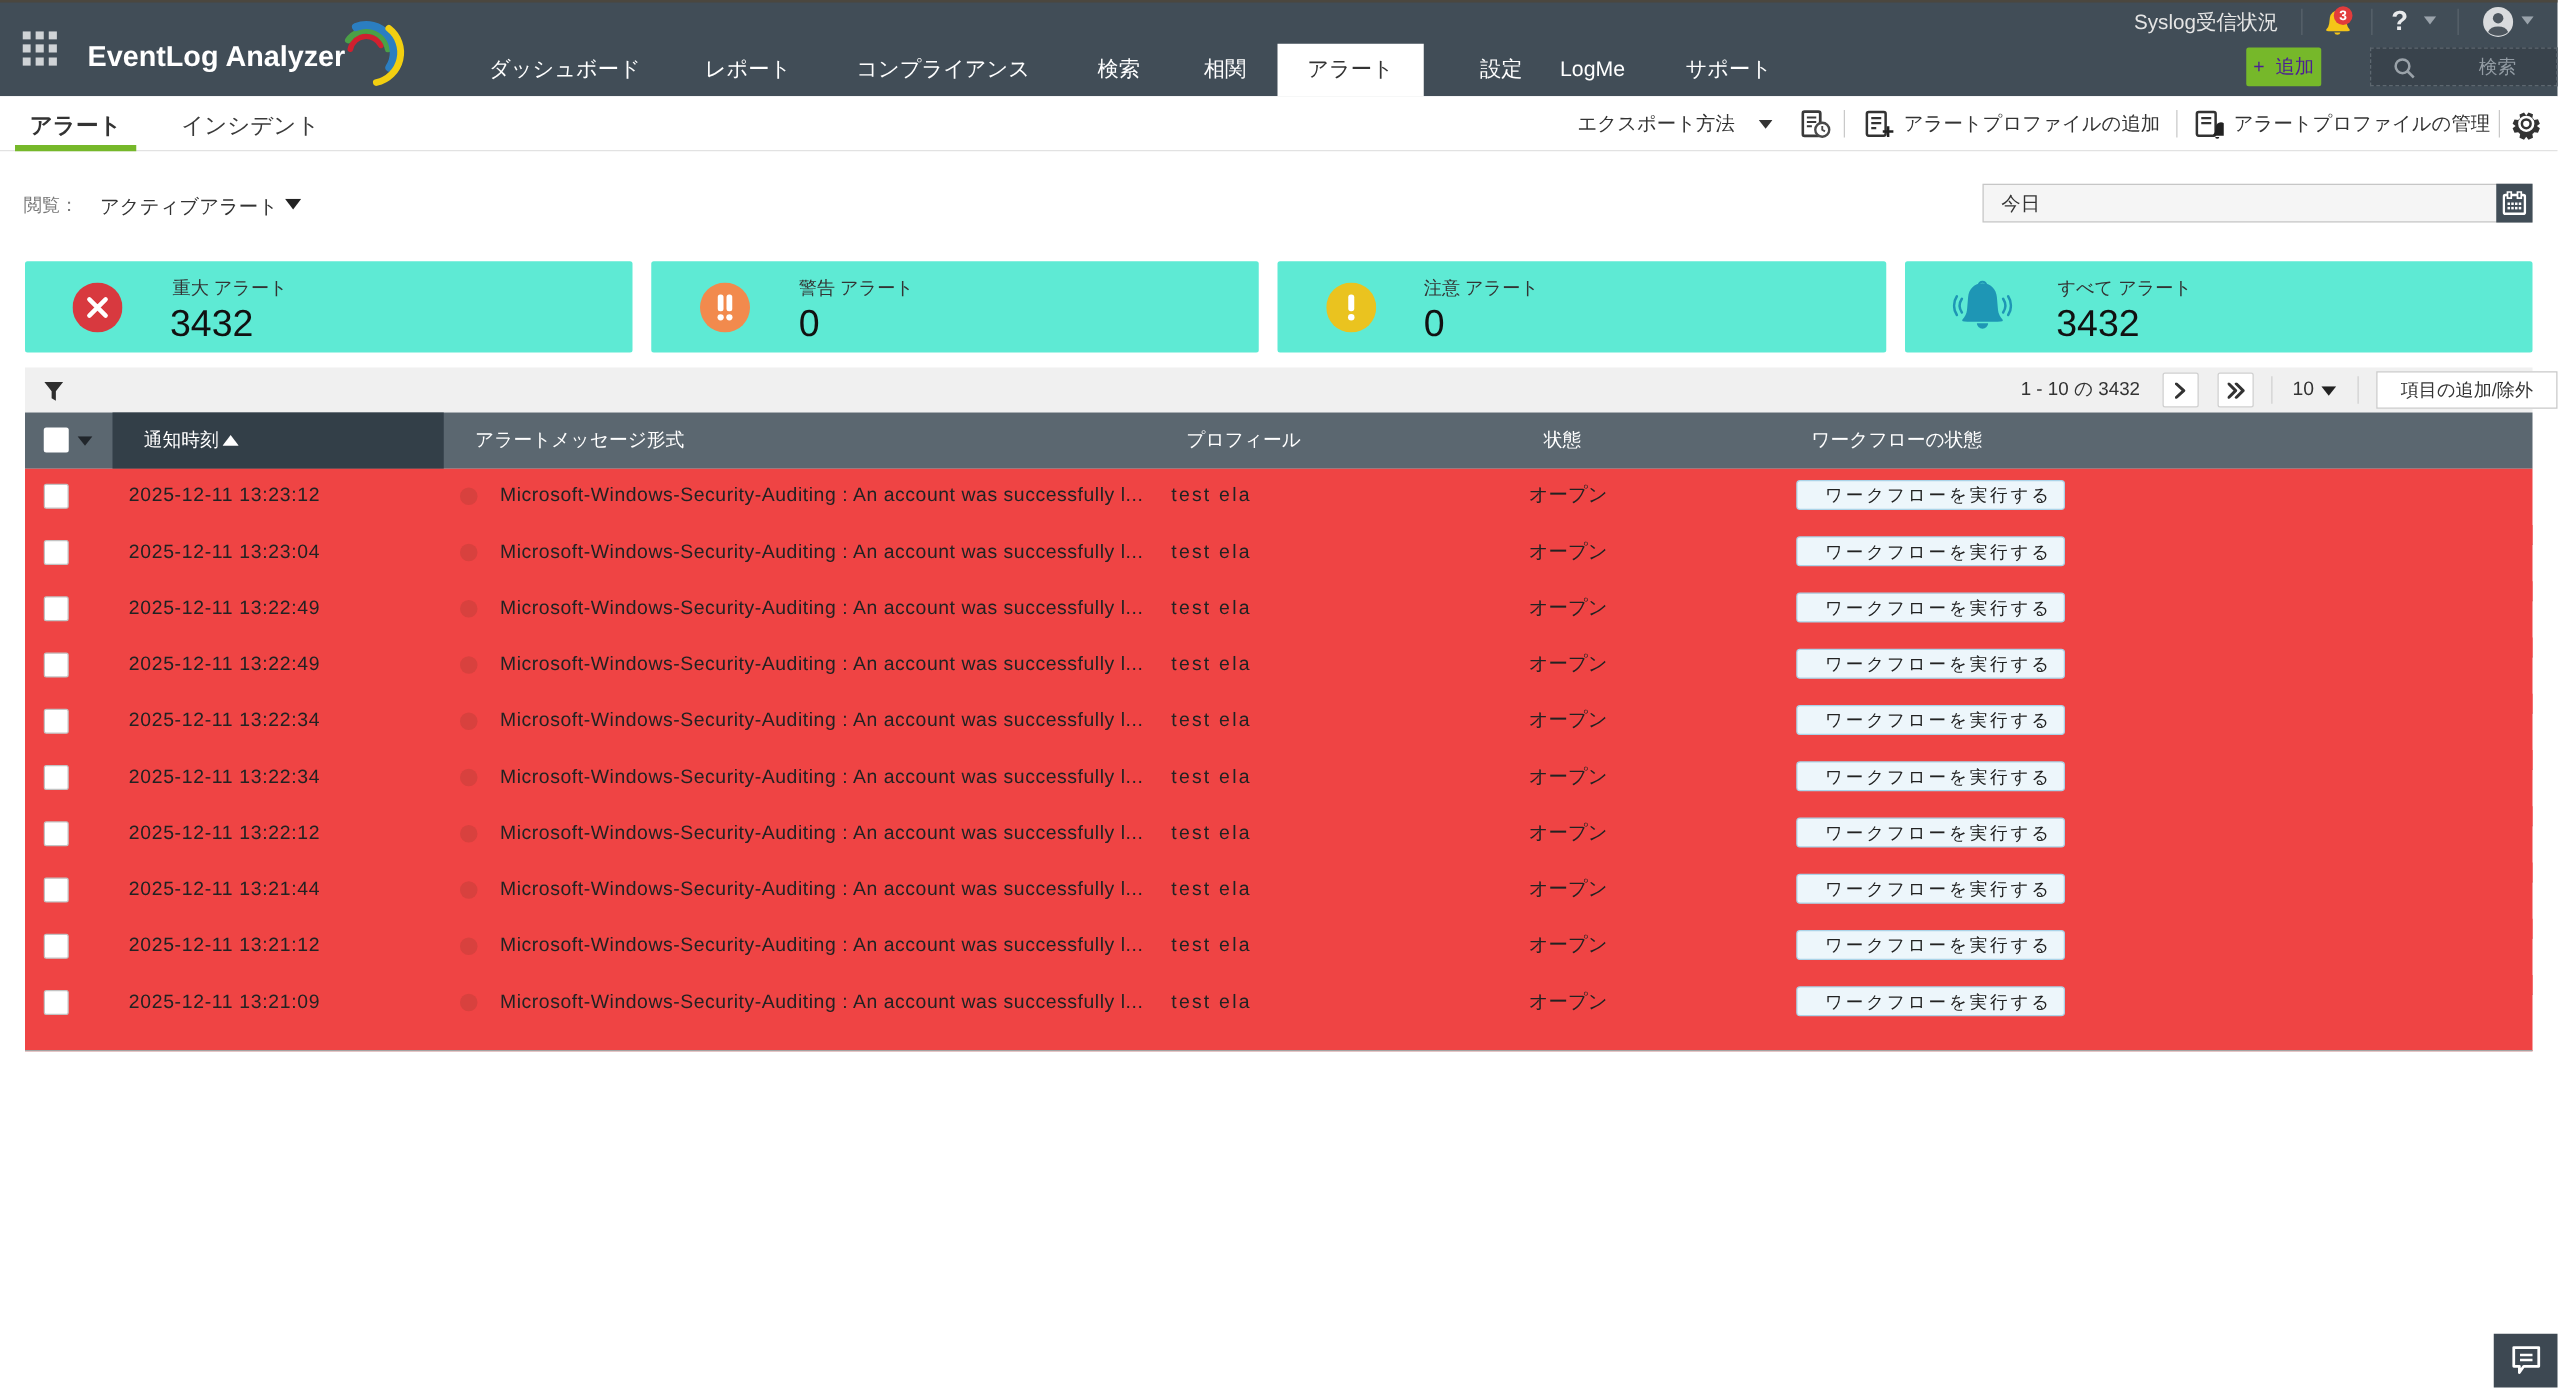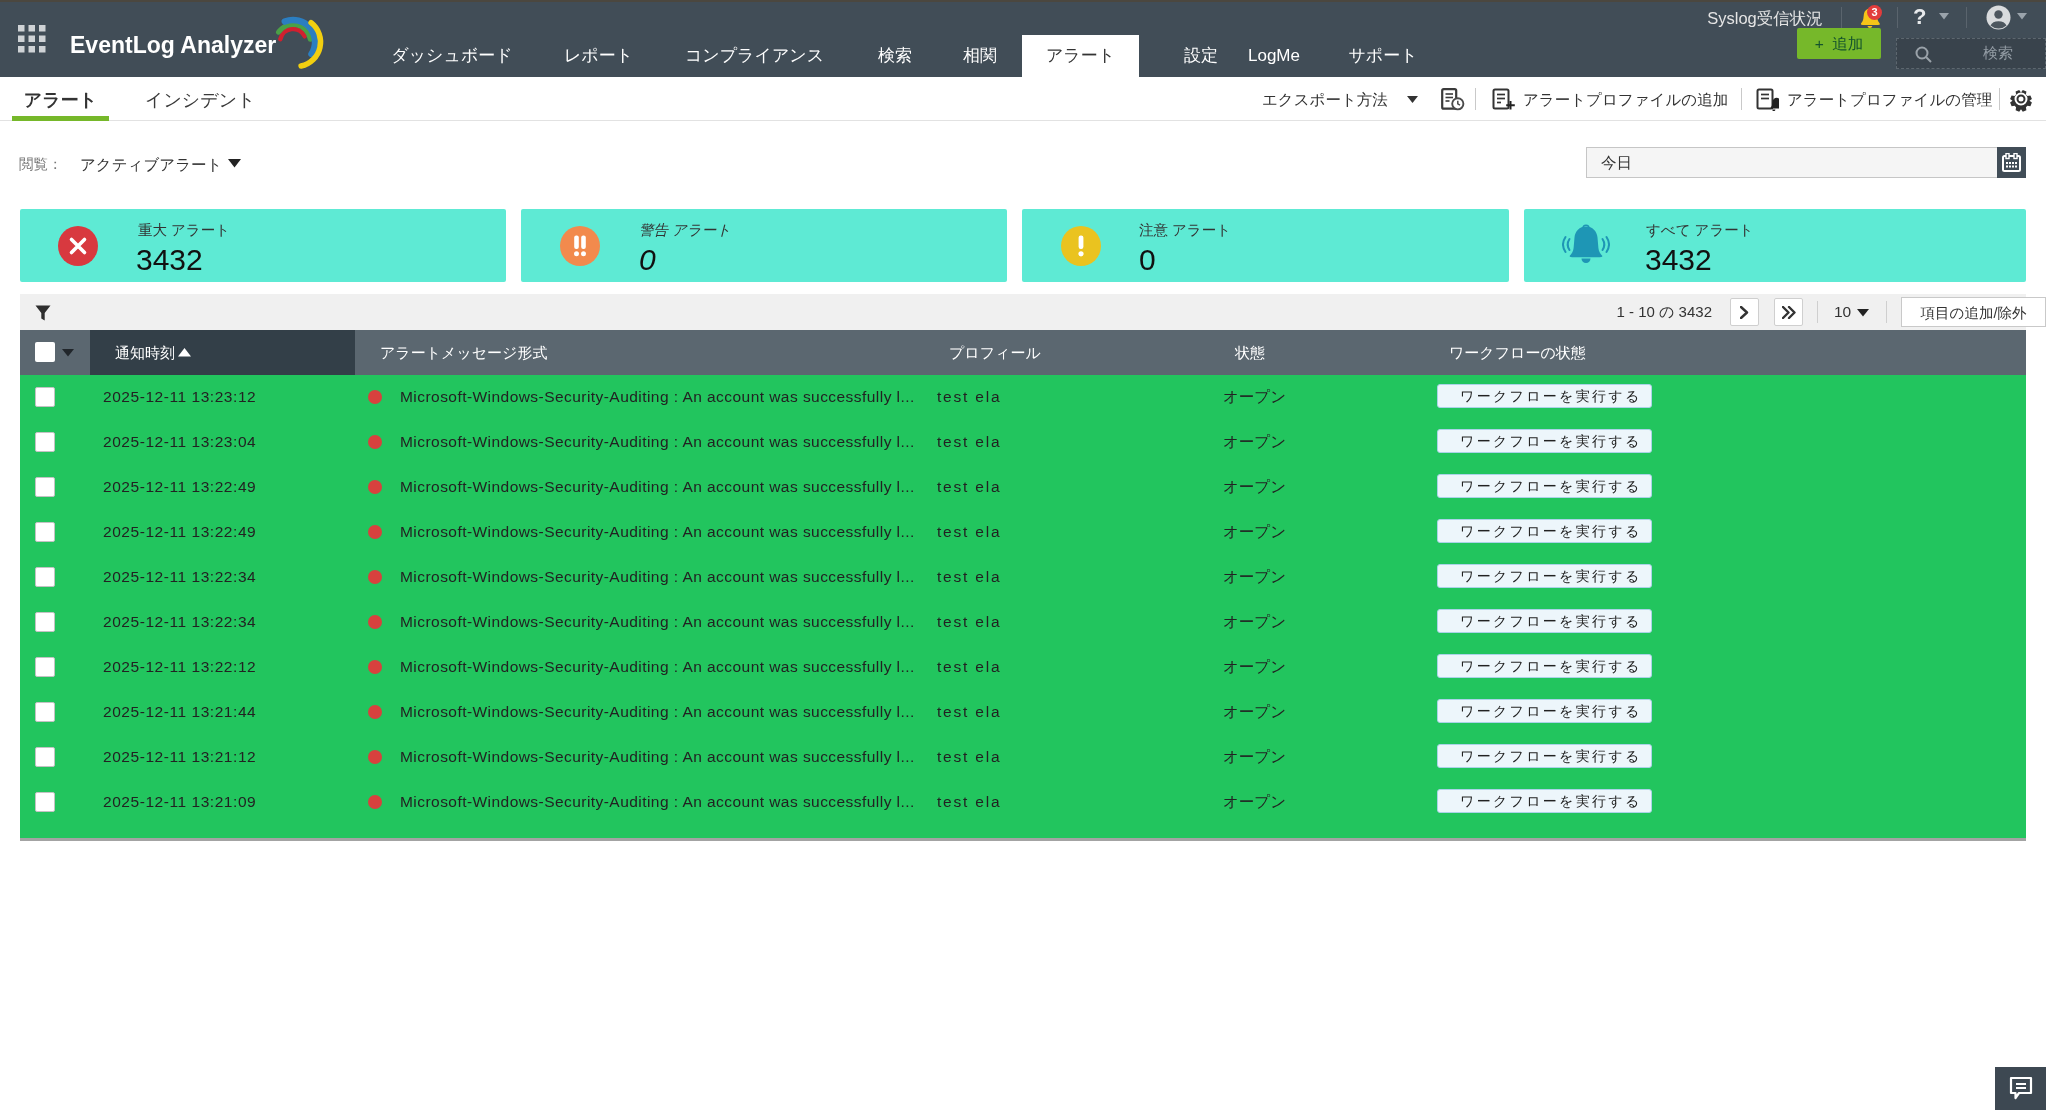--- a/index.html
+++ b/index.html
@@ -15,21 +15,21 @@
   #subtabs { position:absolute; left:0; top:77px; width:2046px; height:44px; background:#fff; border-bottom:1px solid #e2e2e2; }
   
   .card { position:absolute; top:209px; height:73px; background:#5eead4; border-radius:2px; }
   .cardlabel { position:absolute; top:12px; font-size:14.5px; color:#333; }
   .cardnum { position:absolute; top:36px; font-size:30px; color:#111; line-height:1; }
   
   #filterbar { position:absolute; left:20px; top:294px; width:2006px; height:36px; background:#f0f0f0; }
   
   #thead { position:absolute; left:20px; top:330px; width:2006px; height:45px; background:#5B6770; }
   .hcell { position:absolute; top:0; height:45px; color:#fff; font-size:15px; line-height:45px; white-space:nowrap;margin-left:12px; }
-  .trow { position:absolute; left:20px; width:2006px; height:61px; border-bottom:3px solid #a3a3a3; background:#22c55e; }
+  .trow { position:absolute; left:20px; width:2006px; height:61px; border-bottom:1px solid #a3a3a3; background:#ef4444; }
   .cb { position:absolute; left:15px; top:12px; width:20px; height:20px; background:#fff; border:1px solid #c3c3c3; border-radius:2px; }
   .ts { position:absolute; left:83px; top:0; line-height:44px; font-size:15.5px; letter-spacing:0.55px; color:#222; }
   .dot { position:absolute; left:348px; top:15px; width:14px; height:14px; border-radius:50%; background:#d8413e; }
   .msg { position:absolute; left:380px; top:0; line-height:44px; font-size:15.5px; letter-spacing:0.45px; color:#222; }
   .prof { position:absolute; left:917px; top:0; line-height:44px; font-size:15.5px; letter-spacing:1.8px; color:#222; }
   .stat { position:absolute; left:1203px; top:0; line-height:44px; font-size:15.5px; color:#222; }
   .wfbtn { position:absolute; left:1417px; top:9px; height:24px; line-height:22px; padding:0 9px 0 22px; background:#edf6fb; border:1px solid #abd3e8; border-radius:3px; font-size:14px; letter-spacing:2.3px; color:#222; white-space:nowrap; }
 </style>
 </head>
 <body>
@@ -88,21 +88,21 @@
   <div class="abs" style="left:1966px;top:7px;width:1px;height:21px;background:#5a646d;"></div>
   <svg class="abs" style="left:1986px;top:5px" width="25" height="25" viewBox="0 0 25 25">
     <circle cx="12.5" cy="12.5" r="12" fill="#d9dbdd"></circle>
     <circle cx="12.5" cy="9.5" r="4.2" fill="#4d565e"></circle>
     <path d="M 4.5 20.5 a 8.5 6.5 0 0 1 16 0 a 12 12 0 0 1 -16 0 z" fill="#4d565e"></path>
   </svg>
   <svg class="abs" style="left:2017px;top:13px" width="10" height="7" viewBox="0 0 10 7">
       <path d="M0 0 h10 l-5 6.5 z" fill="#9aa3ab"></path>
     </svg>
 
-  <div class="abs" style="left:1797px;top:28px;width:84px;height:31px;background:#76b82a;border-radius:2px;color:#14532d;font-size:15.5px;text-align:center;line-height:31px;">+&nbsp; 追加</div>
+  <div class="abs" style="left:1797px;top:38px;width:60px;height:31px;background:#76b82a;border-radius:2px;color:#4c1d95;font-size:15.5px;text-align:center;line-height:31px;">+&nbsp; 追加</div>
 
   <div class="abs" style="left:1896px;top:38px;width:150px;height:31px;background:#39434c;border:1px dashed #5d676f;">
     <svg class="abs" style="left:18px;top:7px" width="17" height="17" viewBox="0 0 17 17">
       <circle cx="7" cy="7" r="5.5" fill="none" stroke="#9aa2a9" stroke-width="2"></circle>
       <line x1="11" y1="11" x2="16" y2="16" stroke="#9aa2a9" stroke-width="2"></line>
     </svg>
     <div class="abs" style="left:86px;top:5px;color:#939ca4;font-size:15px;">検索</div>
   </div>
 </div>
 
@@ -175,21 +175,21 @@
 </div>
 
 <div class="card" id="card1" style="left:20px;width:486px;">
   <svg class="abs" style="left:38px;top:17px" width="40" height="40" viewBox="0 0 40 40">
     <circle cx="20" cy="20" r="20" fill="#d8393f"></circle>
     <path d="M13.5 13.5 L26.5 26.5 M26.5 13.5 L13.5 26.5" stroke="#fff" stroke-width="3.6" stroke-linecap="round"></path>
   </svg>
   <div class="cardlabel" style="left:118px;">重大 アラート</div>
   <div class="cardnum" style="left:116px;">3432</div>
 </div>
-<div class="card" id="card2" style="left:521px;width:486px;font-style:italic;">
+<div class="card" id="card2" style="left:521px;width:486px;">
   <svg class="abs" style="left:39px;top:17px" width="40" height="40" viewBox="0 0 40 40">
     <circle cx="20" cy="20" r="20" fill="#f28a4d"></circle>
     <g fill="#fff">
       <rect x="14.2" y="9.5" width="4.6" height="13.5" rx="2"></rect>
       <rect x="21.2" y="9.5" width="4.6" height="13.5" rx="2"></rect>
       <circle cx="16.5" cy="27.8" r="2.5"></circle>
       <circle cx="23.5" cy="27.8" r="2.5"></circle>
     </g>
   </svg>
   <div class="cardlabel" style="left:118px;">警告 アラート</div>

